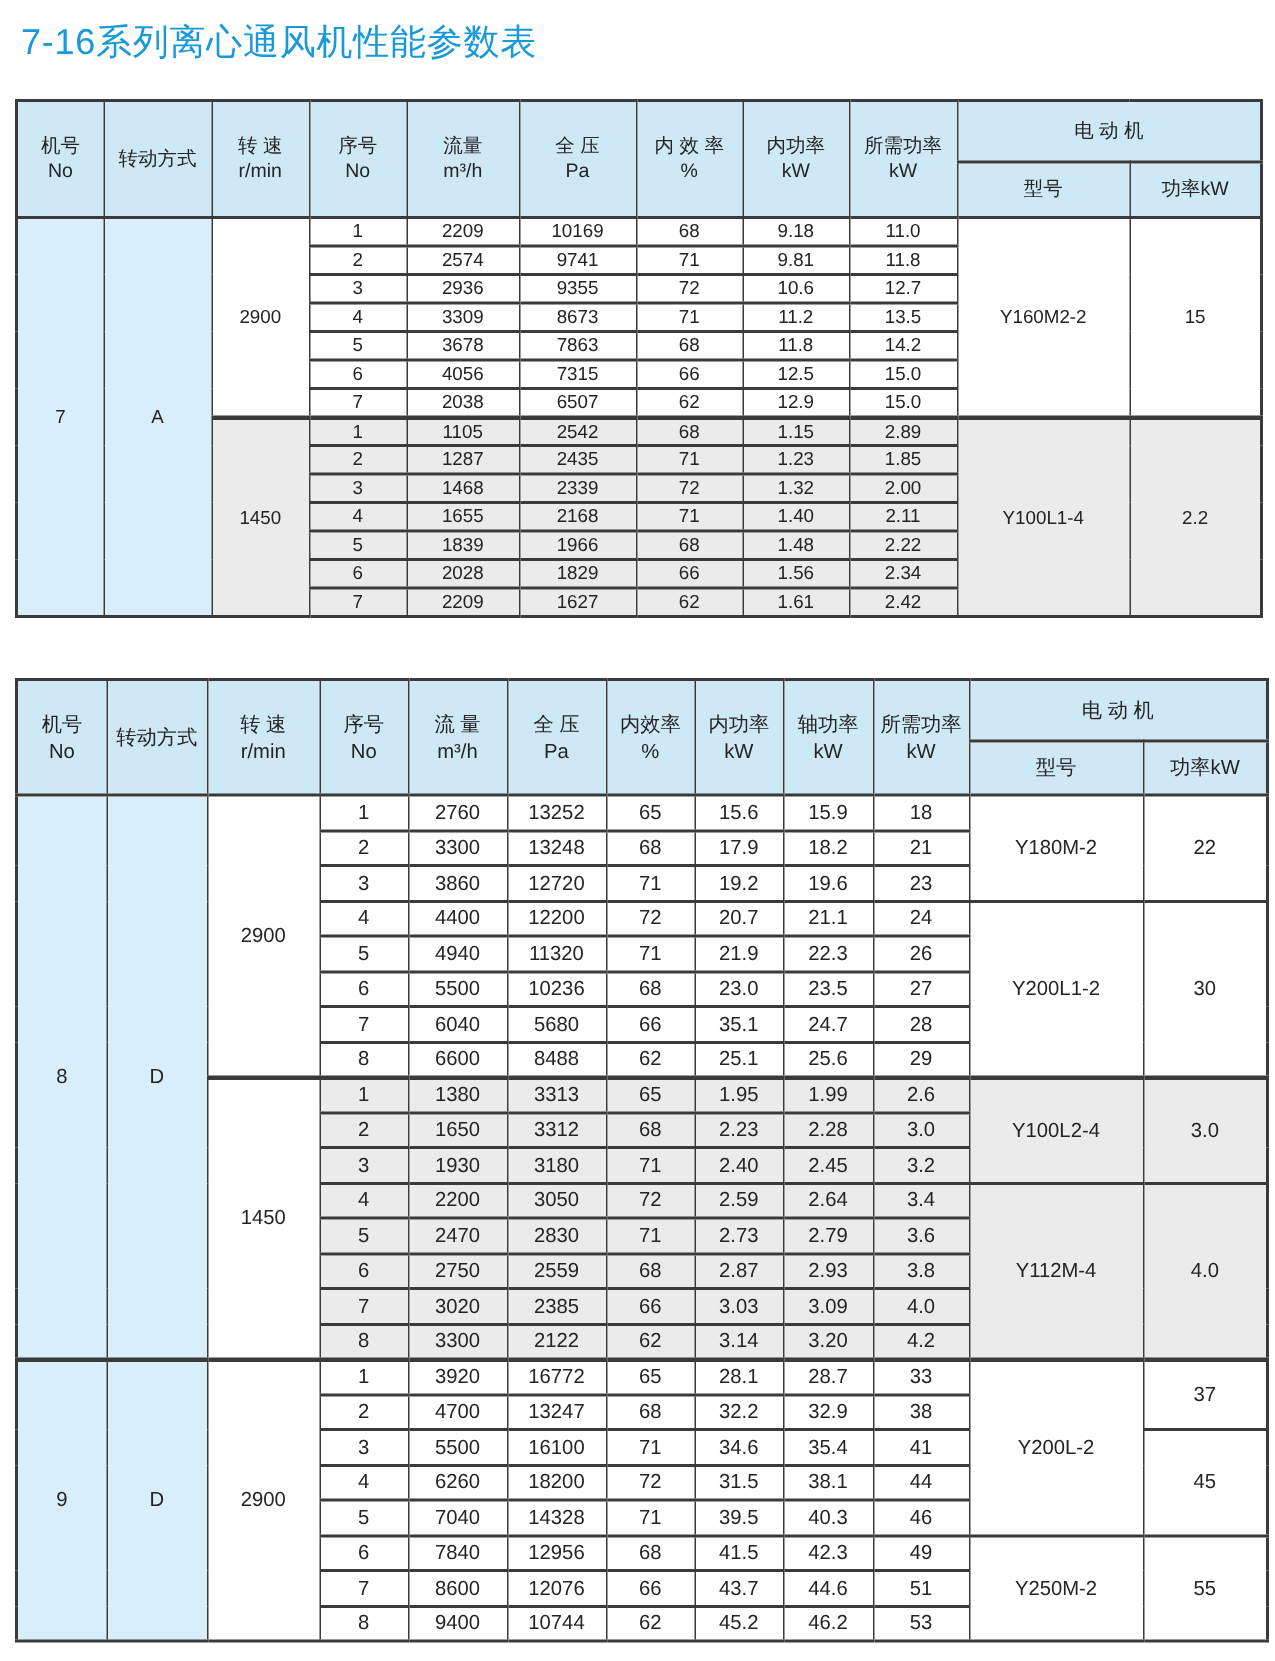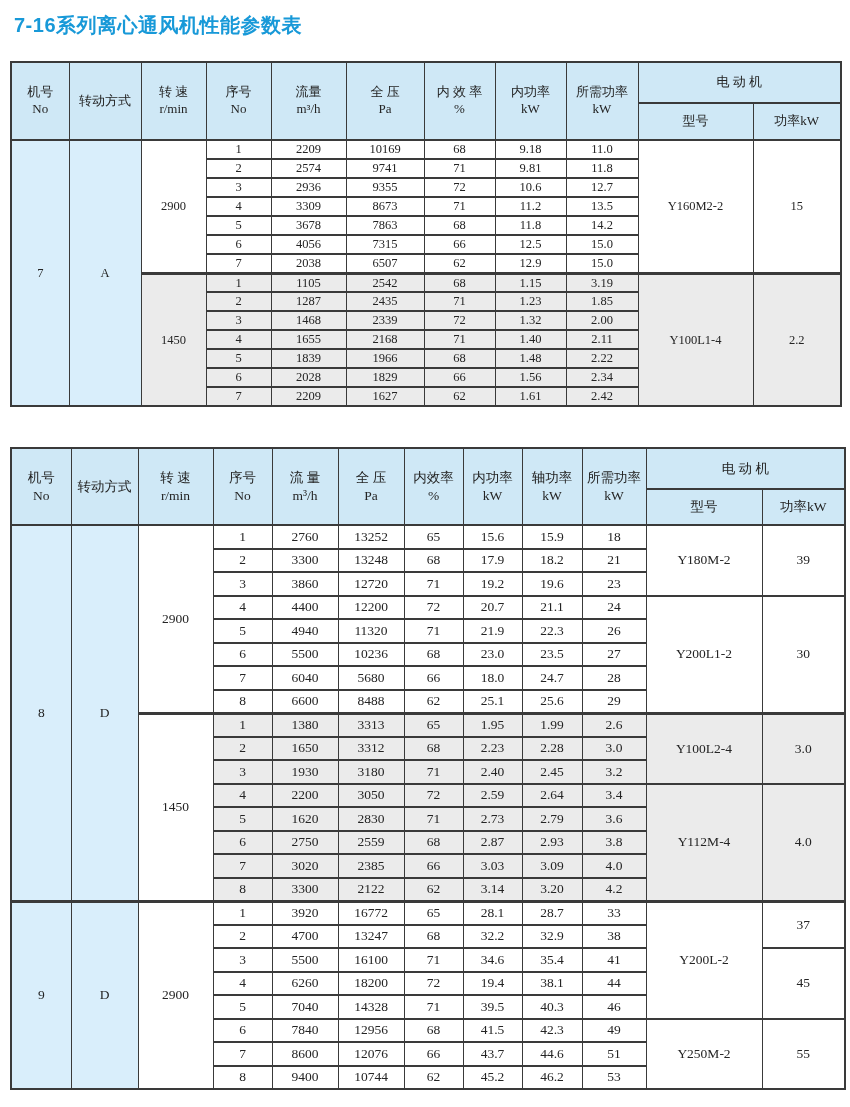--- a/index.html
+++ b/index.html
@@ -5,24 +5,24 @@
   :root{
     --title:#1899d8; --header-bg:#cfe8f6; --key-col-bg:#d9eefb;
     --stripe-bg:#ebebeb; --border:#3a3a3a; --text:#242424;
   }
   html,body{margin:0;padding:0;}
   body{
     width:850px;height:1107px;background:#ffffff;overflow:hidden;
     font-family:"Liberation Sans","DejaVu Sans",sans-serif;color:var(--text);
   }
   .page-title{
-    margin:12px 0 0 14px;font-size:20px;font-weight:bold;
+    margin:12px 0 0 14px;font-size:24px;font-weight:normal;
     color:var(--title);letter-spacing:0.5px;
   }
-  .tables{margin-left:10px;font-family:Liberation Serif, serif;}
+  .tables{margin-left:10px;}
   .tbl-slot{display:block;}
   table.spec{border-collapse:collapse;table-layout:fixed;border:2px solid var(--border);}
   #t1-slot table{margin-top:22px;}
   #t2-slot table{margin-top:40px;}
   th,td{
     border:1px solid var(--border);
     border-top-width:2px;border-bottom-width:2px;
     text-align:center;vertical-align:middle;padding:0;overflow:hidden;
     line-height:1.3;
   }
@@ -174,21 +174,21 @@
             <td>12.9</td>
             <td>15.0</td>
           </tr>
           <tr class="sec-start">
             <td rowspan="7" class="shade">1450</td>
             <td class="shade">1</td>
             <td class="shade">1105</td>
             <td class="shade">2542</td>
             <td class="shade">68</td>
             <td class="shade">1.15</td>
-            <td class="shade">3.19</td>
+            <td class="shade">2.89</td>
             <td rowspan="7" class="shade">Y100L1-4</td>
             <td rowspan="7" class="shade">2.2</td>
           </tr>
           <tr>
             <td class="shade">2</td>
             <td class="shade">1287</td>
             <td class="shade">2435</td>
             <td class="shade">71</td>
             <td class="shade">1.23</td>
             <td class="shade">1.85</td>
@@ -312,21 +312,21 @@
             <td rowspan="16" class="key">D</td>
             <td rowspan="8">2900</td>
             <td>1</td>
             <td>2760</td>
             <td>13252</td>
             <td>65</td>
             <td>15.6</td>
             <td>15.9</td>
             <td>18</td>
             <td rowspan="3">Y180M-2</td>
-            <td rowspan="3">39</td>
+            <td rowspan="3">22</td>
           </tr>
           <tr>
             <td>2</td>
             <td>3300</td>
             <td>13248</td>
             <td>68</td>
             <td>17.9</td>
             <td>18.2</td>
             <td>21</td>
           </tr>
@@ -366,21 +366,21 @@
             <td>68</td>
             <td>23.0</td>
             <td>23.5</td>
             <td>27</td>
           </tr>
           <tr>
             <td>7</td>
             <td>6040</td>
             <td>5680</td>
             <td>66</td>
-            <td>18.0</td>
+            <td>35.1</td>
             <td>24.7</td>
             <td>28</td>
           </tr>
           <tr>
             <td>8</td>
             <td>6600</td>
             <td>8488</td>
             <td>62</td>
             <td>25.1</td>
             <td>25.6</td>
@@ -422,21 +422,21 @@
             <td class="shade">3050</td>
             <td class="shade">72</td>
             <td class="shade">2.59</td>
             <td class="shade">2.64</td>
             <td class="shade">3.4</td>
             <td rowspan="5" class="shade">Y112M-4</td>
             <td rowspan="5" class="shade">4.0</td>
           </tr>
           <tr>
             <td class="shade">5</td>
-            <td class="shade">1620</td>
+            <td class="shade">2470</td>
             <td class="shade">2830</td>
             <td class="shade">71</td>
             <td class="shade">2.73</td>
             <td class="shade">2.79</td>
             <td class="shade">3.6</td>
           </tr>
           <tr>
             <td class="shade">6</td>
             <td class="shade">2750</td>
             <td class="shade">2559</td>
@@ -494,21 +494,21 @@
             <td>34.6</td>
             <td>35.4</td>
             <td>41</td>
             <td rowspan="3">45</td>
           </tr>
           <tr>
             <td>4</td>
             <td>6260</td>
             <td>18200</td>
             <td>72</td>
-            <td>19.4</td>
+            <td>31.5</td>
             <td>38.1</td>
             <td>44</td>
           </tr>
           <tr>
             <td>5</td>
             <td>7040</td>
             <td>14328</td>
             <td>71</td>
             <td>39.5</td>
             <td>40.3</td>

